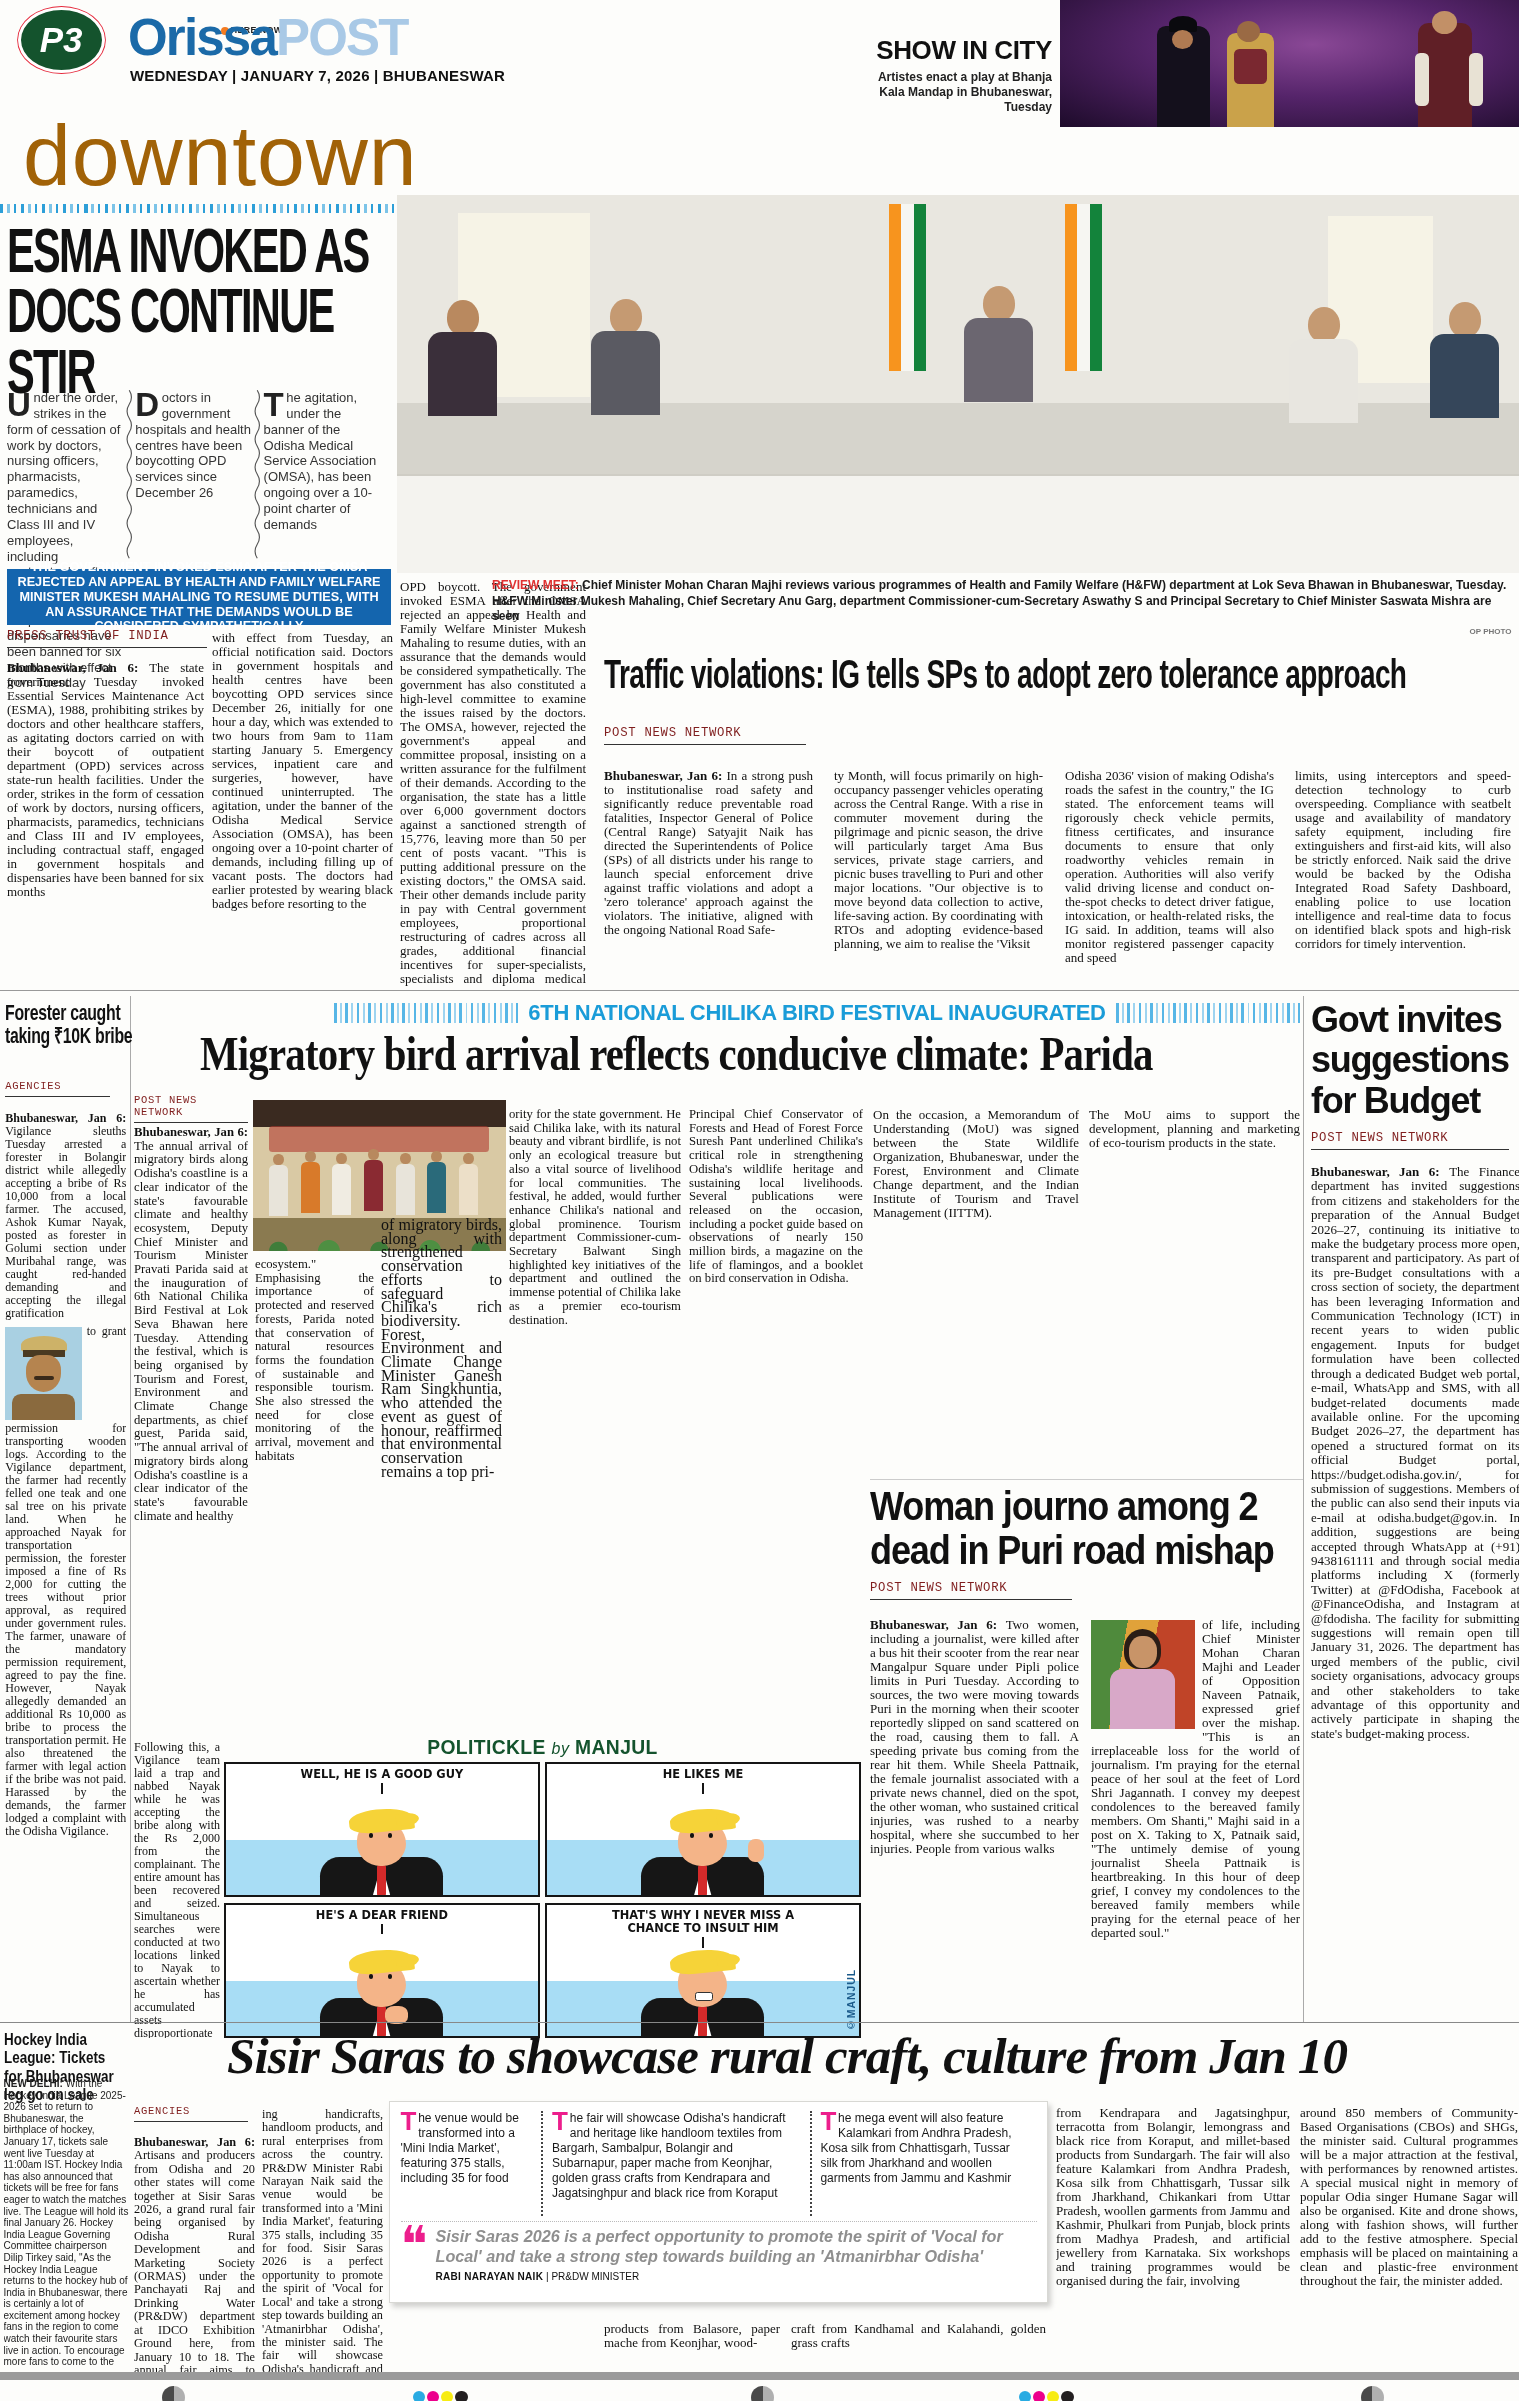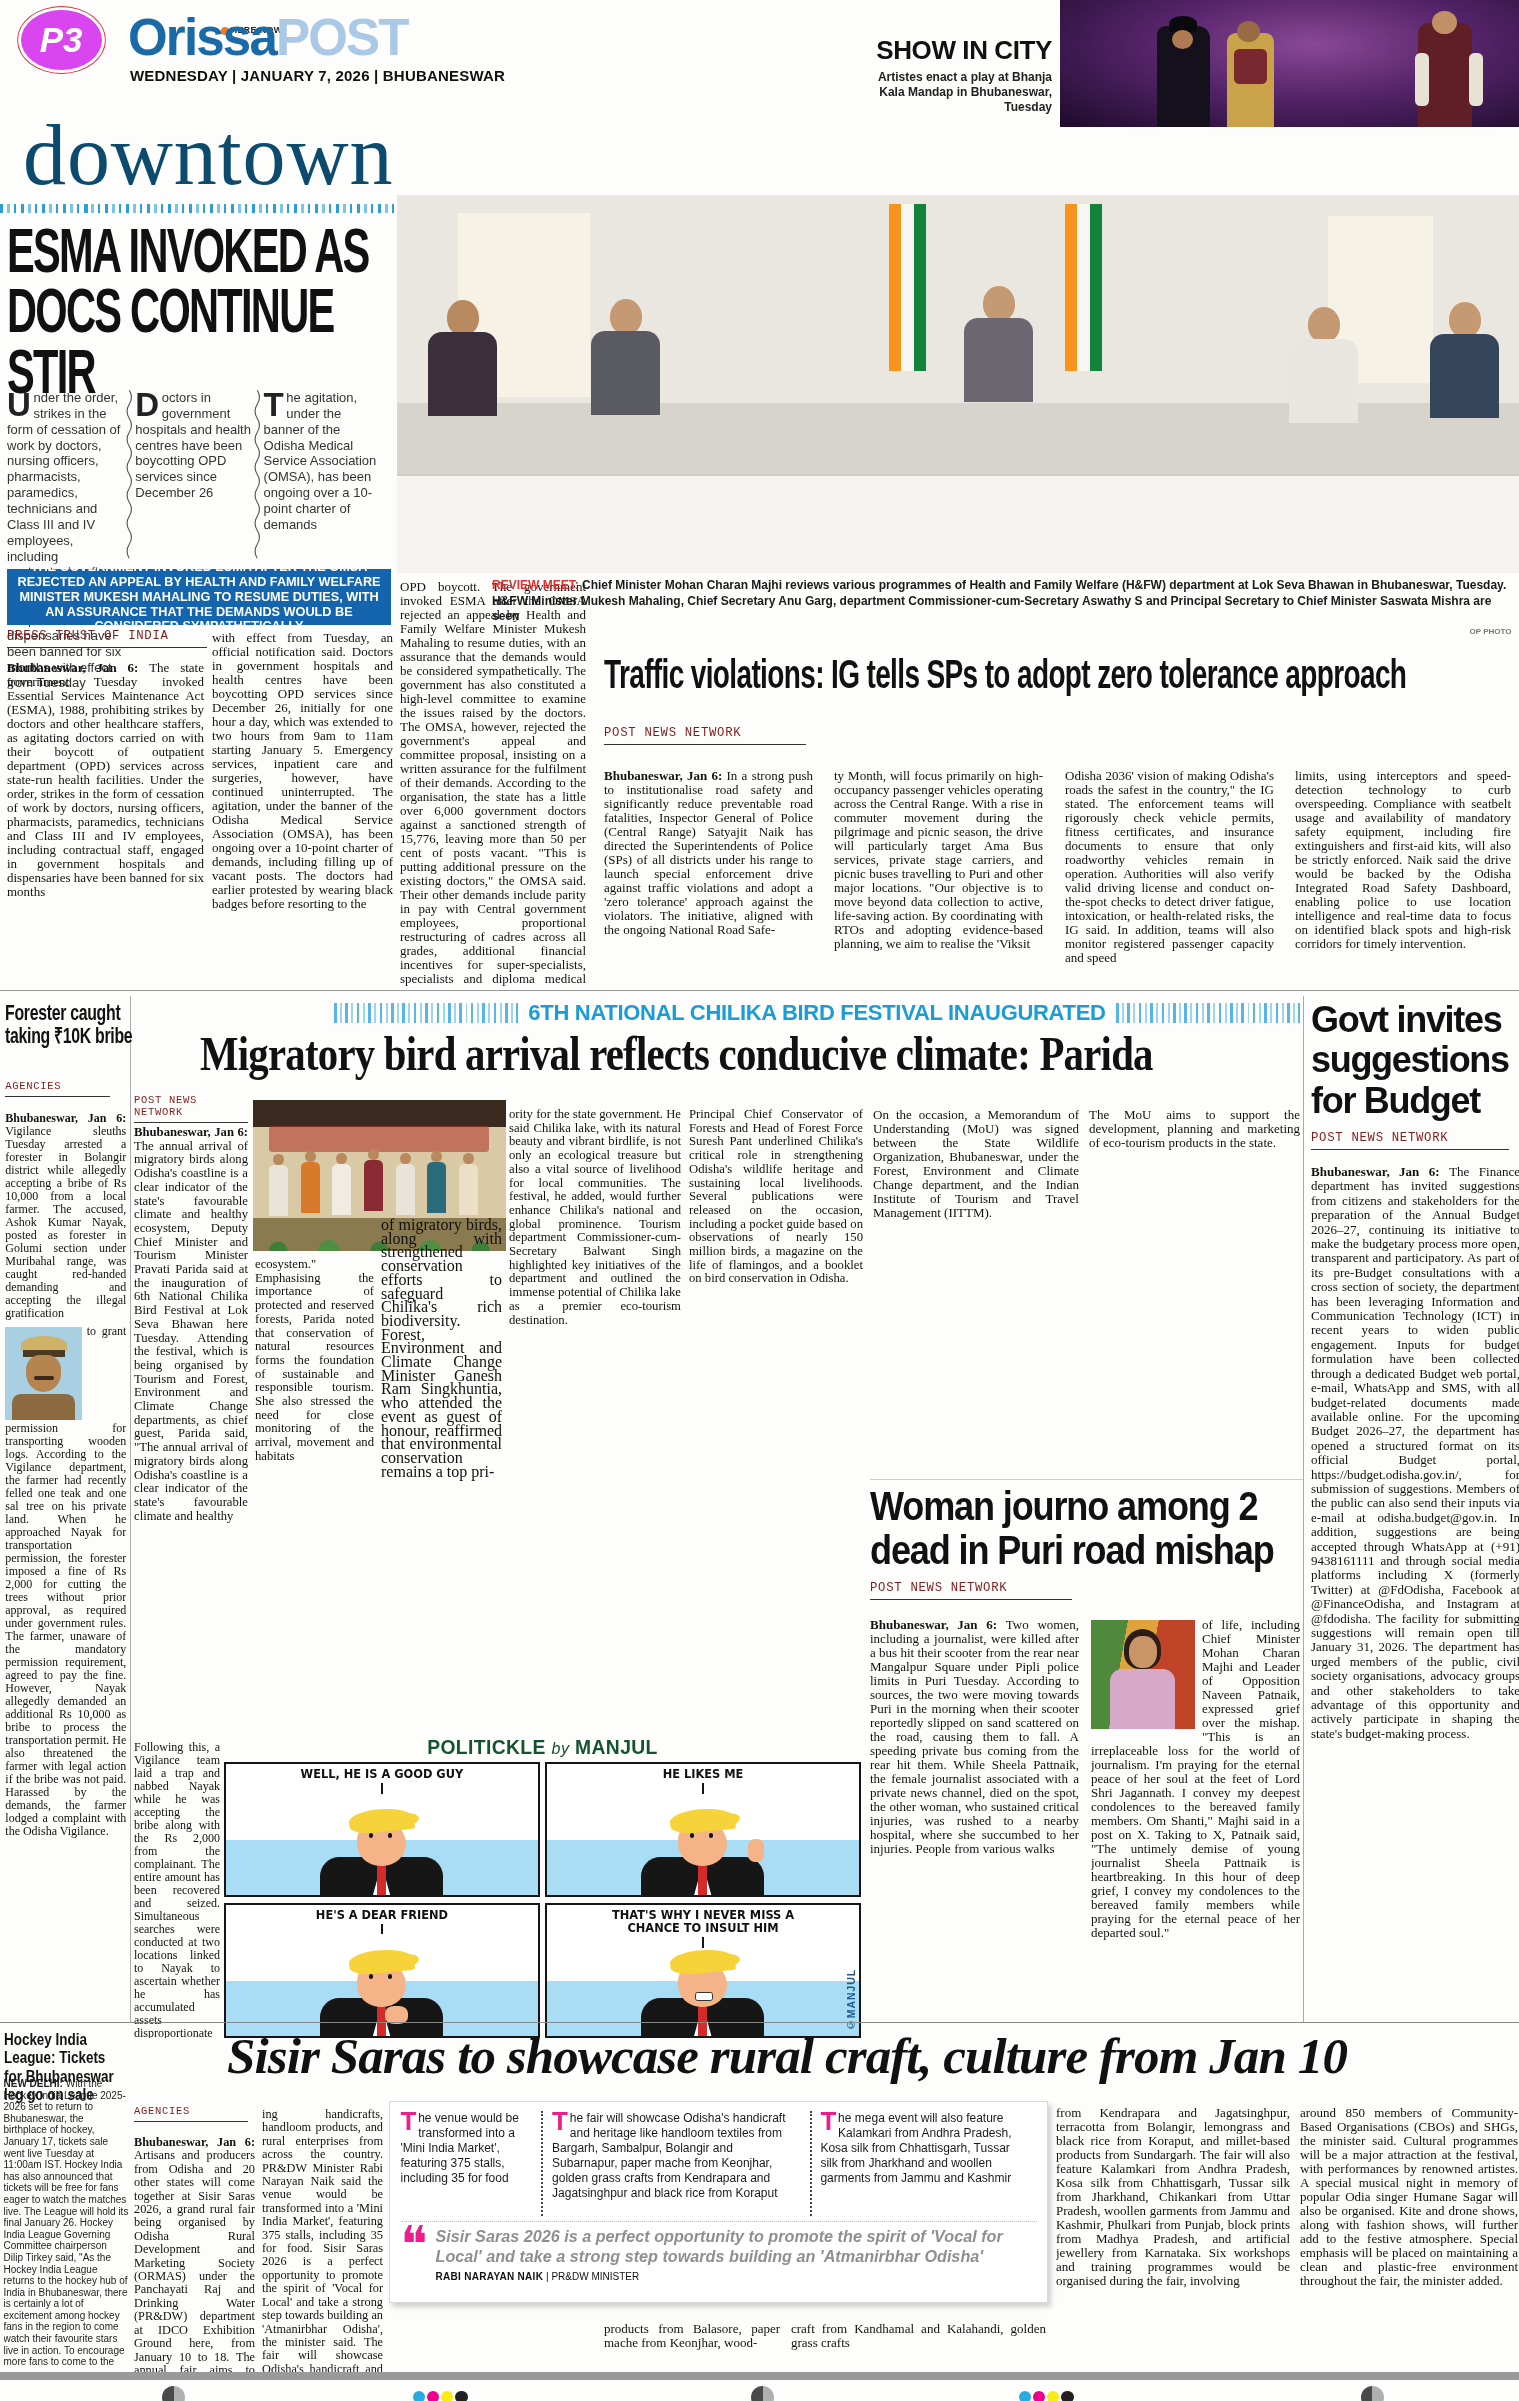--- a/index.html
+++ b/index.html
@@ -3,32 +3,32 @@
 <meta charset="utf-8">
 <style>
   html,body{margin:0;padding:0;background:#e8e8e8;}
   #page{position:relative;width:1520px;height:2401px;background:#fdfdfb;margin:0 auto;overflow:hidden;
         font-family:"Liberation Sans",sans-serif;color:#111;}
   .abs{position:absolute;}
   .clip{overflow:hidden;}
   p{margin:0 0 5.3px 0;}
   .dl{font-weight:bold;}
   
-  .p3-badge{left:17.6px;top:7px;width:81px;height:60px;background:#d946ef;border:3.5px solid #fff;
+  .p3-badge{left:17.6px;top:7px;width:81px;height:60px;background:#14532d;border:3.5px solid #fff;
             border-radius:50%;box-shadow:0 0 0 0.9px #e5273a;display:flex;align-items:center;justify-content:center;
             color:#fff;font-weight:800;font-size:35px;font-style:italic;}
   .brand{left:128px;top:12.3px;font-size:51px;font-weight:800;letter-spacing:-1.8px;line-height:1;}
   .brand .b1{color:#1b6aa8;}
   .brand .b2{color:#a9c9e6;}
   .herenow{left:221px;top:25px;font-size:8.8px;font-weight:bold;color:#222;letter-spacing:0.4px;}
   .herenow .dot{display:inline-block;width:8px;height:8px;border-radius:50%;background:#f47b20;margin-right:1.8px;vertical-align:middle;}
   .masth-date{left:130px;top:67px;font-size:15px;font-weight:bold;letter-spacing:0.2px;color:#111;}
   .showcity-head{left:817px;top:35px;width:235px;text-align:right;font-size:26px;font-weight:800;letter-spacing:-0.4px;}
   .showcity-cap{left:859px;top:70px;width:193px;text-align:right;font-size:12px;font-weight:bold;line-height:1.25;color:#222;}
-  .downtown{left:23px;top:112px;font-size:86px;color:#0c4a6e;letter-spacing:0.9px;line-height:1;font-family:Liberation Serif, serif;}
+  .downtown{left:23px;top:112px;font-size:86px;color:#a16207;letter-spacing:0.9px;line-height:1;}
   .dashrule{left:0;top:204px;width:1520px;height:8.8px;
     background:repeating-linear-gradient(90deg,#2d9fd8 0 3.5px,transparent 3.5px 7px,#7cc4e8 7px 9.7px,transparent 9.7px 14px,#2d9fd8 14px 16px,transparent 16px 21px);}
   
   .h-esma{left:7px;top:220px;width:562px;font-size:63px;font-weight:800;line-height:.96;letter-spacing:-2.6px;
           transform:scaleX(.66);transform-origin:left top;white-space:pre-line;}
   .lead-row{left:7px;top:390px;width:378px;height:172px;display:flex;}
   .lead{width:116px;font-size:13px;line-height:1.22;color:#333;font-weight:500;}
   .lead .dc{float:left;font-size:33px;line-height:26px;font-weight:800;color:#222;margin:1.8px 2.6px 0 0;}
   .wavy{width:12.3px;flex:0 0 12.3px;display:flex;align-items:stretch;justify-content:center;}
   .bluebox{left:7px;top:569px;width:384px;height:56px;background:#1465ae;color:#fff;display:flex;align-items:center;

